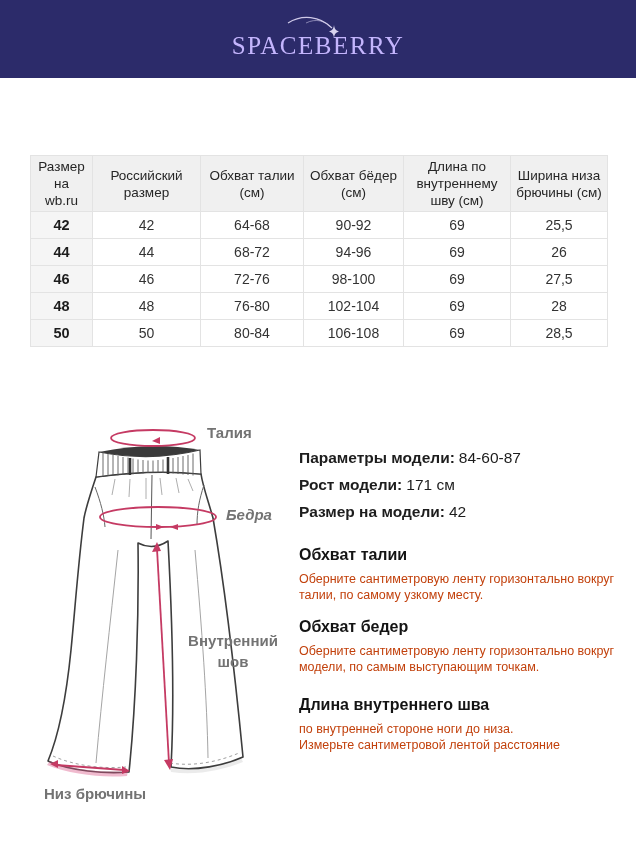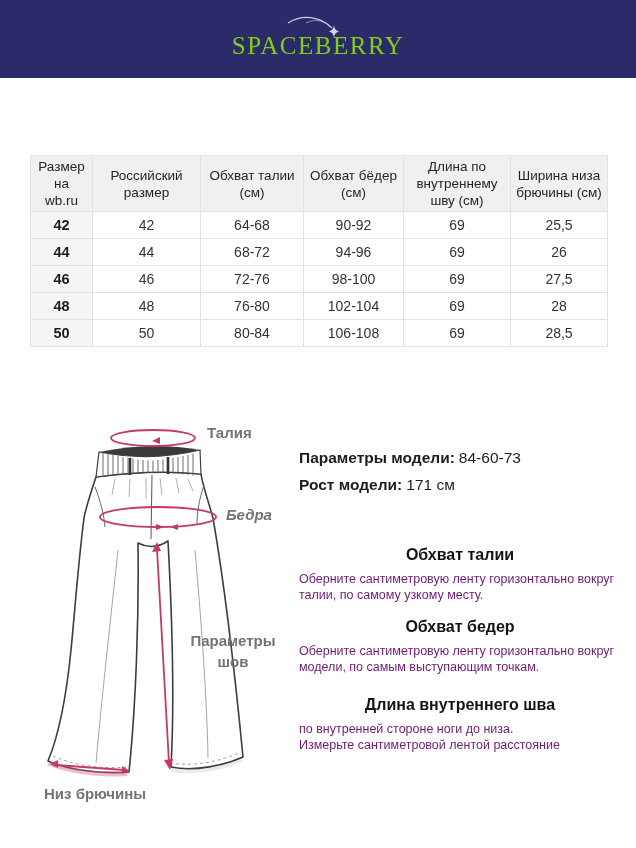--- a/index.html
+++ b/index.html
@@ -10,21 +10,21 @@
   }
 
   
   .brand-bar {
     position:absolute; left:0; top:0; width:636px; height:78px;
     background:#2c2b6a; display:flex; align-items:center; justify-content:center;
   }
   .logo-wrap { position:relative; }
   .logo-text {
     font-family:"Liberation Serif", serif; font-size:25px; font-weight:400;
-    letter-spacing:1.5px; color:#84cc16; padding-top:14px; display:block;
+    letter-spacing:1.5px; color:#c4b5fd; padding-top:14px; display:block;
   }
   .comet { position:absolute; left:44px; top:-6px; }
 
   
   .size-table {
     position:absolute; left:30px; top:155px; width:577px;
     border-collapse:collapse; table-layout:fixed;
     font-size:14px; color:#333;
   }
   .size-table th, .size-table td {
@@ -55,24 +55,24 @@
   
   .model-info { position:absolute; left:299px; top:444px; }
   .model-info .row { font-size:15.5px; line-height:27px; color:#1d1d1d; }
   .model-info .lbl { font-weight:700; }
   .model-info .val { font-weight:400; margin-left:4px; }
 
   
   .guide-section { position:absolute; left:299px; width:322px; }
   .guide-1 { top:546px; } .guide-2 { top:618px; } .guide-3 { top:696px; }
   .guide-section h3 {
-    font-size:16px; font-weight:700; color:#141414; margin-bottom:8px;text-align:center;
+    font-size:16px; font-weight:700; color:#141414; margin-bottom:8px;
   }
   .guide-section .line {
-    font-size:12.5px; line-height:15.5px; color:#701a75;
+    font-size:12.5px; line-height:15.5px; color:#c2410c;
   }
 </style>
 </head>
 <body>
 
 <div class="page">
 
   <div class="brand-bar">
     <div class="logo-wrap">
       <svg class="comet" width="72" height="30" viewBox="0 0 72 30">
@@ -221,29 +221,32 @@
     </g>
     <g>
       <line x1="36" y1="350" x2="104" y2="355" stroke="#c53a63" stroke-width="1.8"></line>
       <polygon points="30,349 38,345 38,353" fill="#c53a63"></polygon>
       <polygon points="110,356 102,351 102,359" fill="#c53a63"></polygon>
     </g>
   </svg>
 
   <span class="diag-label label-waist">Талия</span>
   <span class="diag-label label-hips">Бедра</span>
-  <span class="diag-label label-seam">Параметры шов</span>
+  <span class="diag-label label-seam">Внутренний шов</span>
   <span class="diag-label label-hem">Низ брючины</span>
 
   <div class="model-info">
     <div class="row">
-      <span class="lbl">Параметры модели:</span><span class="val">84-60-73</span>
+      <span class="lbl">Параметры модели:</span><span class="val">84-60-87</span>
     </div>
     <div class="row">
       <span class="lbl">Рост модели:</span><span class="val">171 см</span>
+    </div>
+    <div class="row">
+      <span class="lbl">Размер на модели:</span><span class="val">42</span>
     </div>
   </div>
 
   <div class="guide-section guide-1">
     <h3>Обхват талии</h3>
     <div class="line">Оберните сантиметровую ленту горизонтально вокруг</div>
     <div class="line">талии, по самому узкому месту.</div>
   </div>
   <div class="guide-section guide-2">
     <h3>Обхват бедер</h3>

